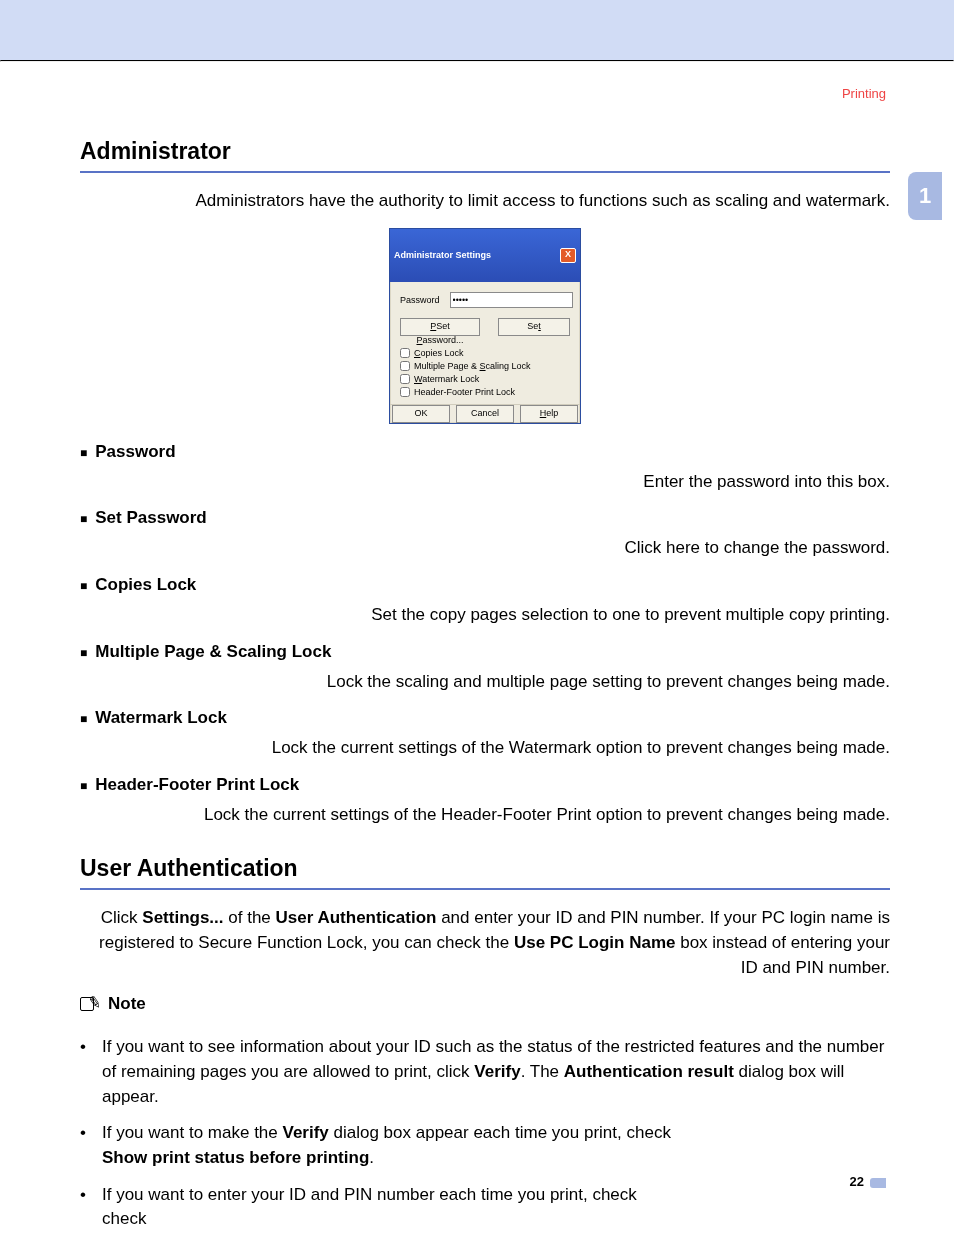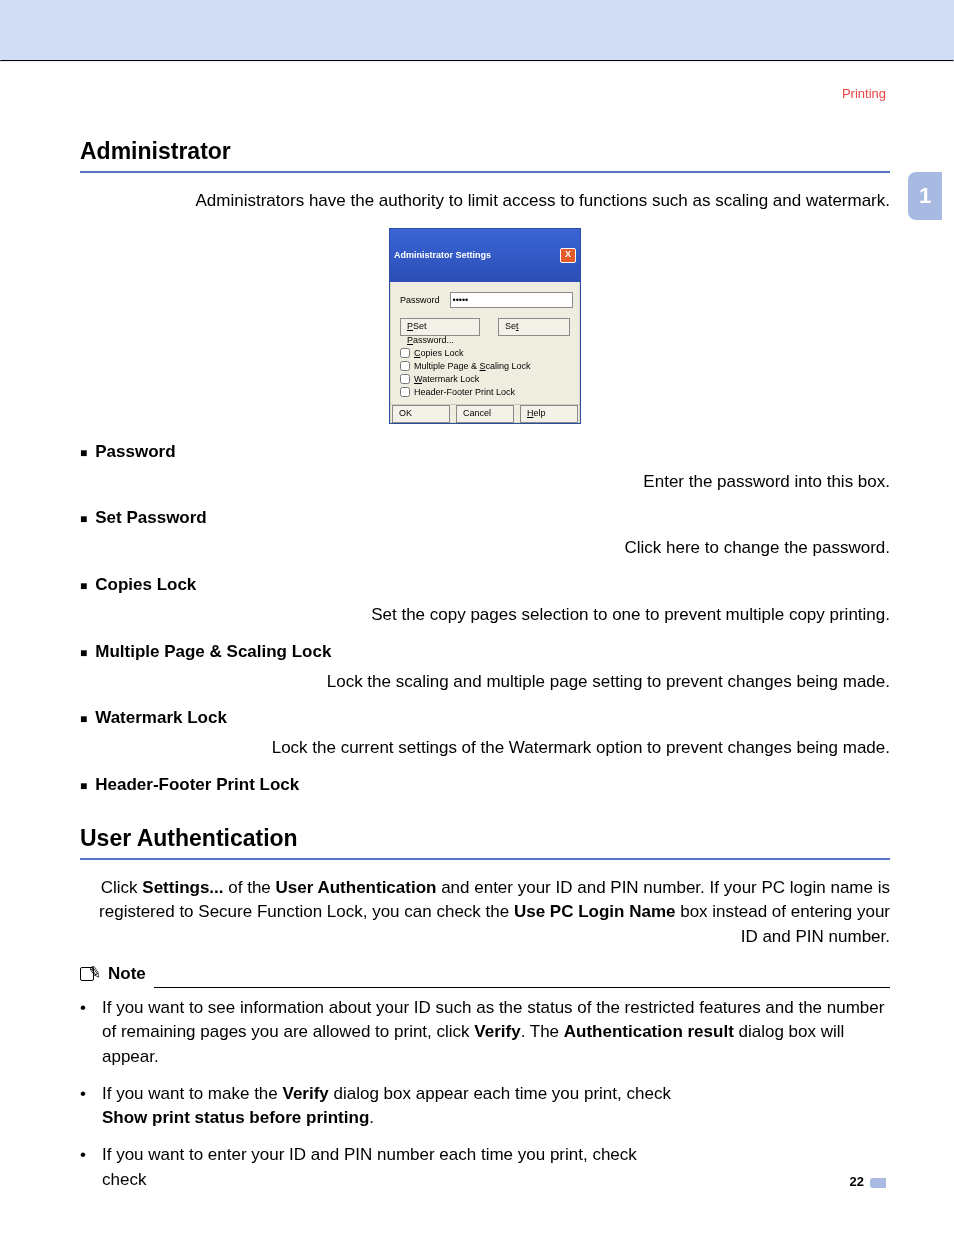--- a/index.html
+++ b/index.html
@@ -129,20 +129,21 @@
     margin-bottom: 12px;
   }
   .btn {
     height: 16px;
     min-width: 58px;
     border: 1px solid #8a8a8a;
     background: #f4f2e8;
     font-size: 9px;
     padding: 0 6px;
     line-height: 14px;
+    text-align: center;
   }
   .chk-row {
     display: flex;
     align-items: center;
     gap: 4px;
     margin: 3px 0;
   }
   .chk-row input {
     width: 10px;
     height: 10px;
@@ -207,23 +208,24 @@
   .note-icon::after {
     content: "✎";
     position: absolute;
     left: 8px; top: -2px;
     font-size: 16px;
     transform: rotate(10deg);
   }
   .note-title { font-weight: bold; font-size: 17px; }
   .note-rule-wrap {
     display: flex;
-    align-items: flex-end;
+    align-items: flex-start;
     gap: 8px;
     margin-bottom: 8px;
+    flex-direction: column;
   }
   .note-rule {
     flex: 1;
     border-top: 1px solid #000;
     height: 0;
   }
   .note-list {
     font-size: 17px;
     line-height: 1.45;
   }
@@ -343,20 +345,21 @@
             <span class="sq">■</span>
             <span>Watermark Lock</span>
           </div>
         <div class="def-body">Lock the current settings of the Watermark option to prevent changes being made.</div>
       </div>
       <div class="def-item">
         <div class="def-head">
             <span class="sq">■</span>
             <span>Header-Footer Print Lock</span>
           </div>
+        <div class="def-body">Lock the current settings of the Header-Footer Print option to prevent changes being made.</div>
       </div>
     </div>
 
     <h2 class="section second">User Authentication</h2>
     <div class="section-rule"></div>
 
     <p class="body-text">
       <span>Click </span><b>Settings...</b><span> of the </span><b>User Authentication</b><span> and enter your ID and PIN number. If your PC login name is registered to Secure Function Lock, you can check the </span><b>Use PC Login Name</b><span> box instead of entering your ID and PIN number.</span>
     </p>
 

